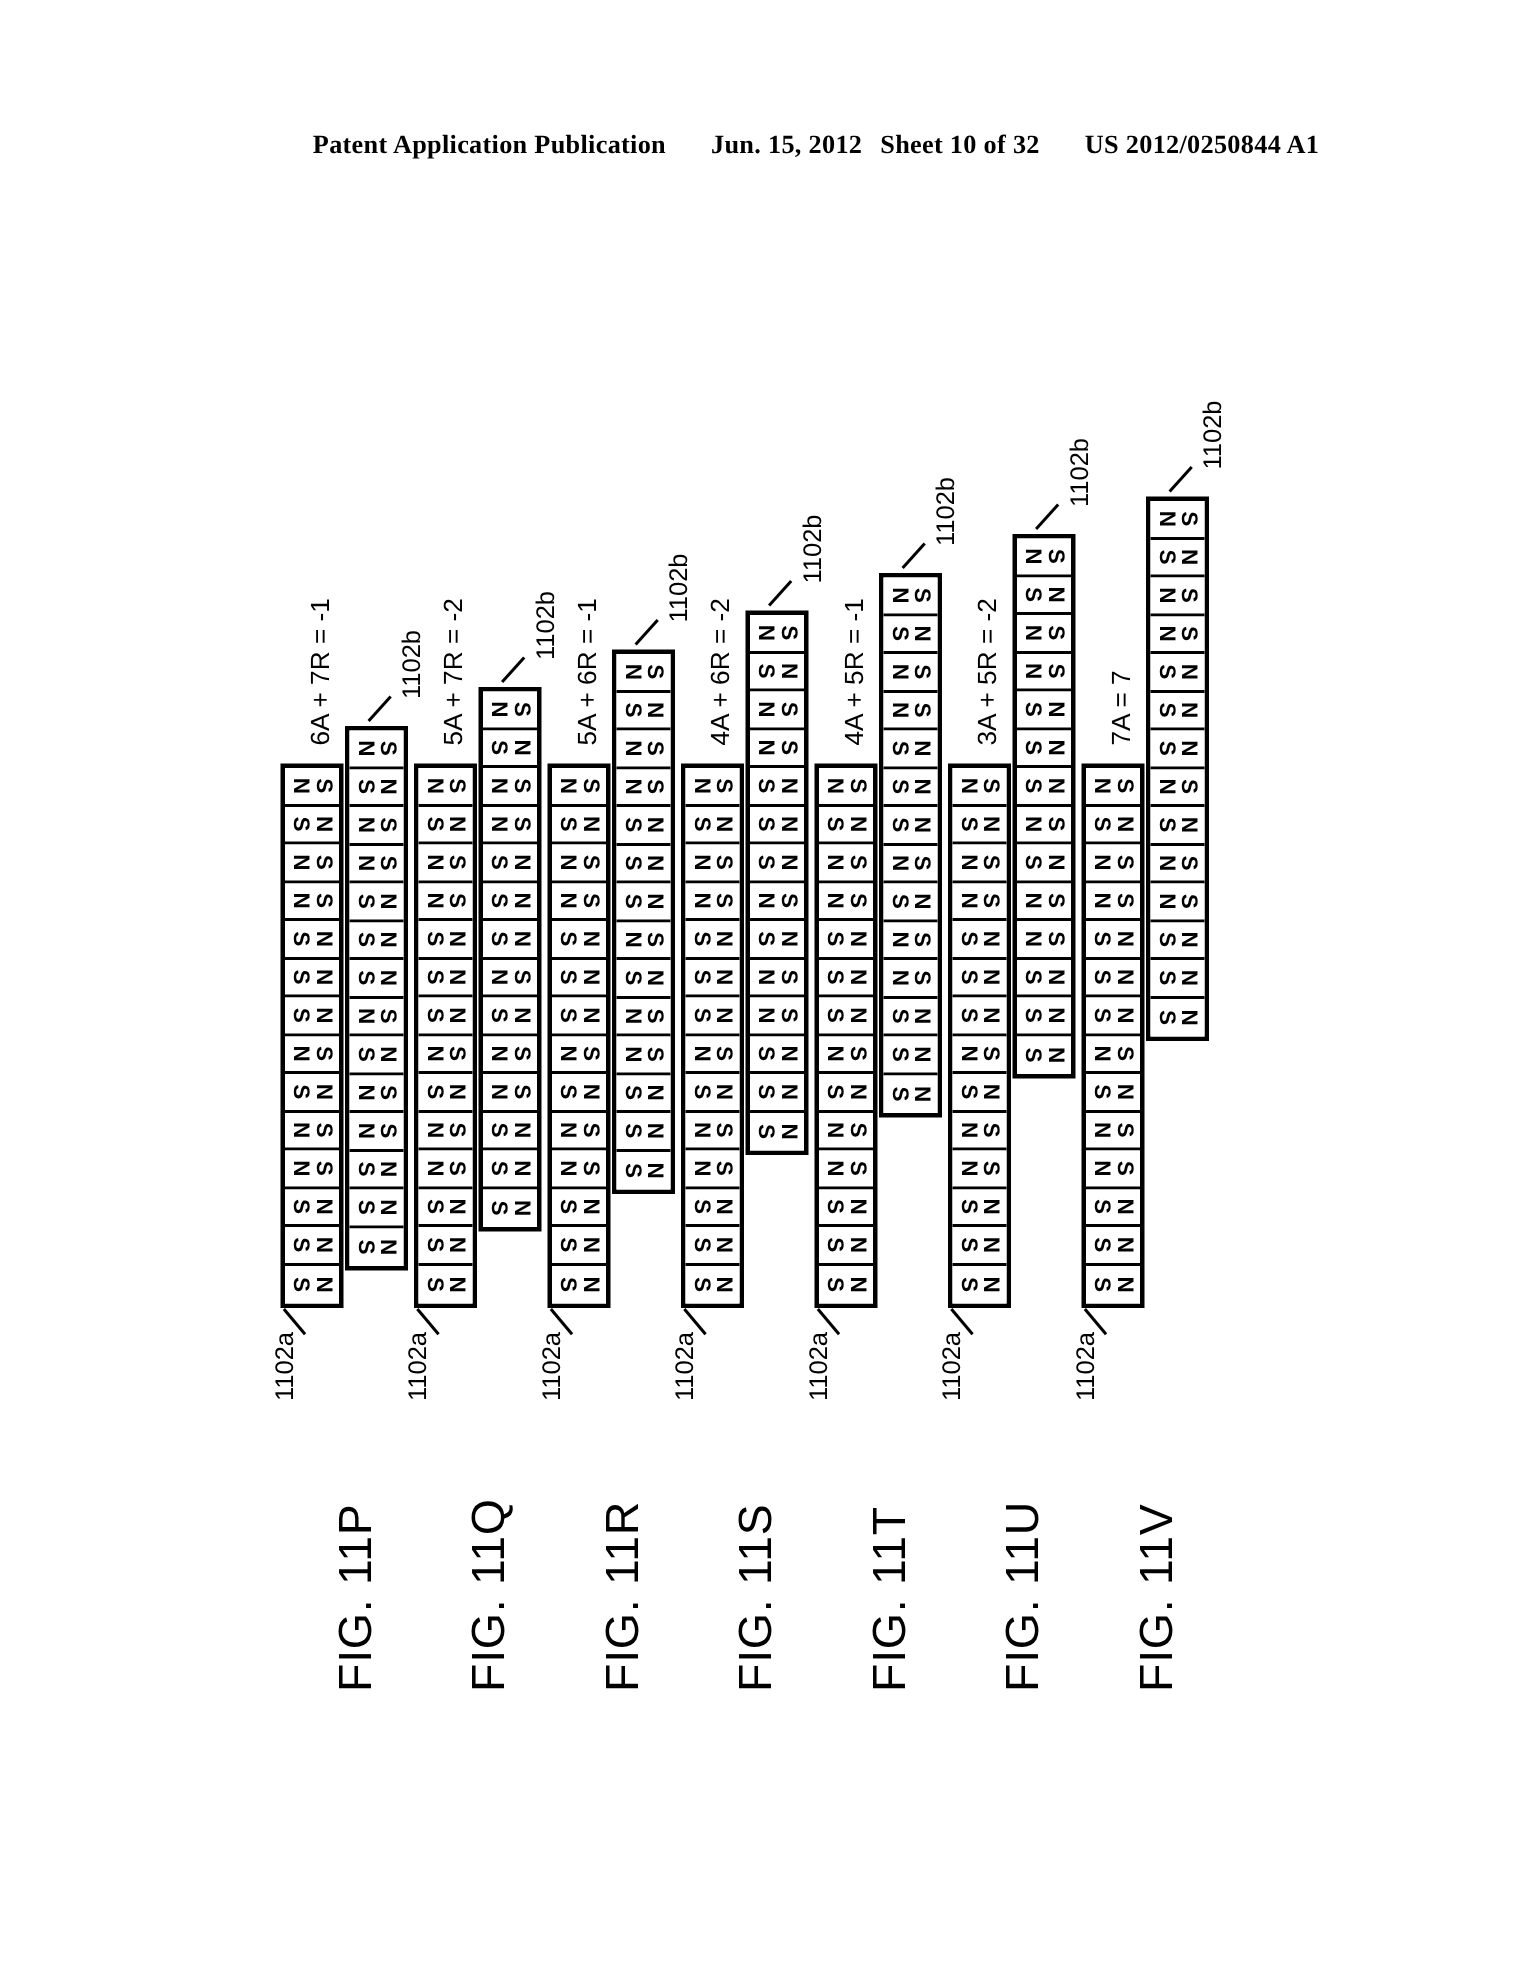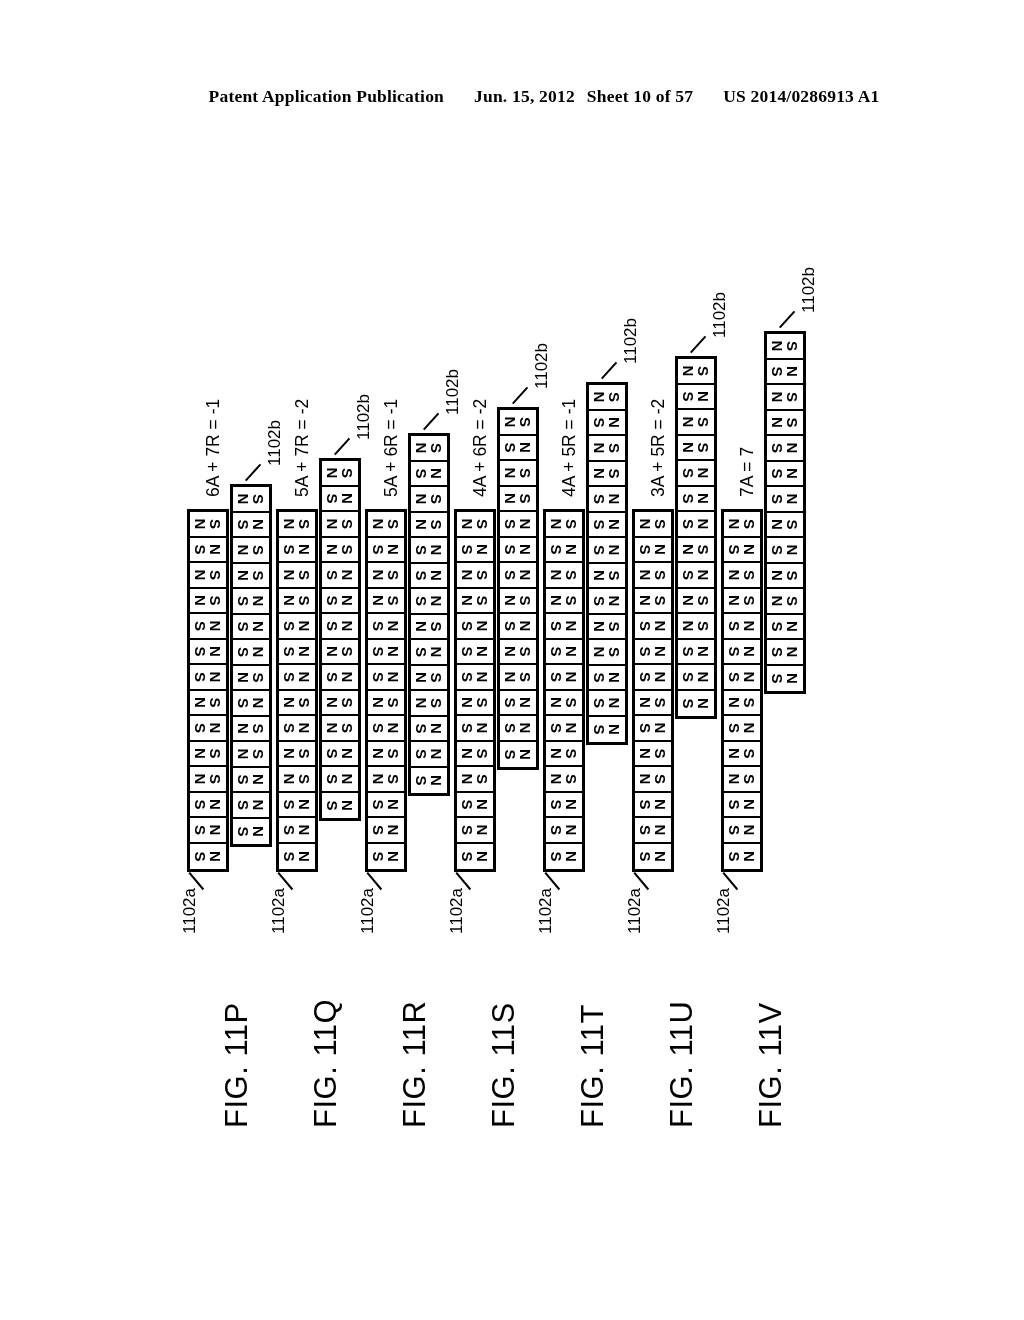--- a/index.html
+++ b/index.html
@@ -114,23 +114,23 @@
   }
 </style>
 </head>
 <body>
 
 <div id="page-header">
   <span class="h-seg">Patent Application Publication</span>
   <span class="h-gap-1"></span>
   <span class="h-seg">Jun. 15, 2012</span>
   <span class="h-gap-2"></span>
-  <span class="h-seg">Sheet 10 of 57</span>
+  <span class="h-seg">Sheet 10 of 32</span>
   <span class="h-gap-3"></span>
-  <span class="h-seg">US 2014/0286913 A1</span>
+  <span class="h-seg">US 2012/0250844 A1</span>
 </div>
 
 <div id="drawing">
     <div class="figure-group" style="left: 0px; top: 0px;">
       <div class="mag-row" style="width: 357px; height: 36px; left: 229px; top: 509px; transform-origin: 0px 0px; transform: rotate(90deg);">
         <div class="mag-cell">
           <span class="pole pole-top">S</span>
           <span class="pole pole-bot">N</span>
         </div>
         <div class="mag-cell">

